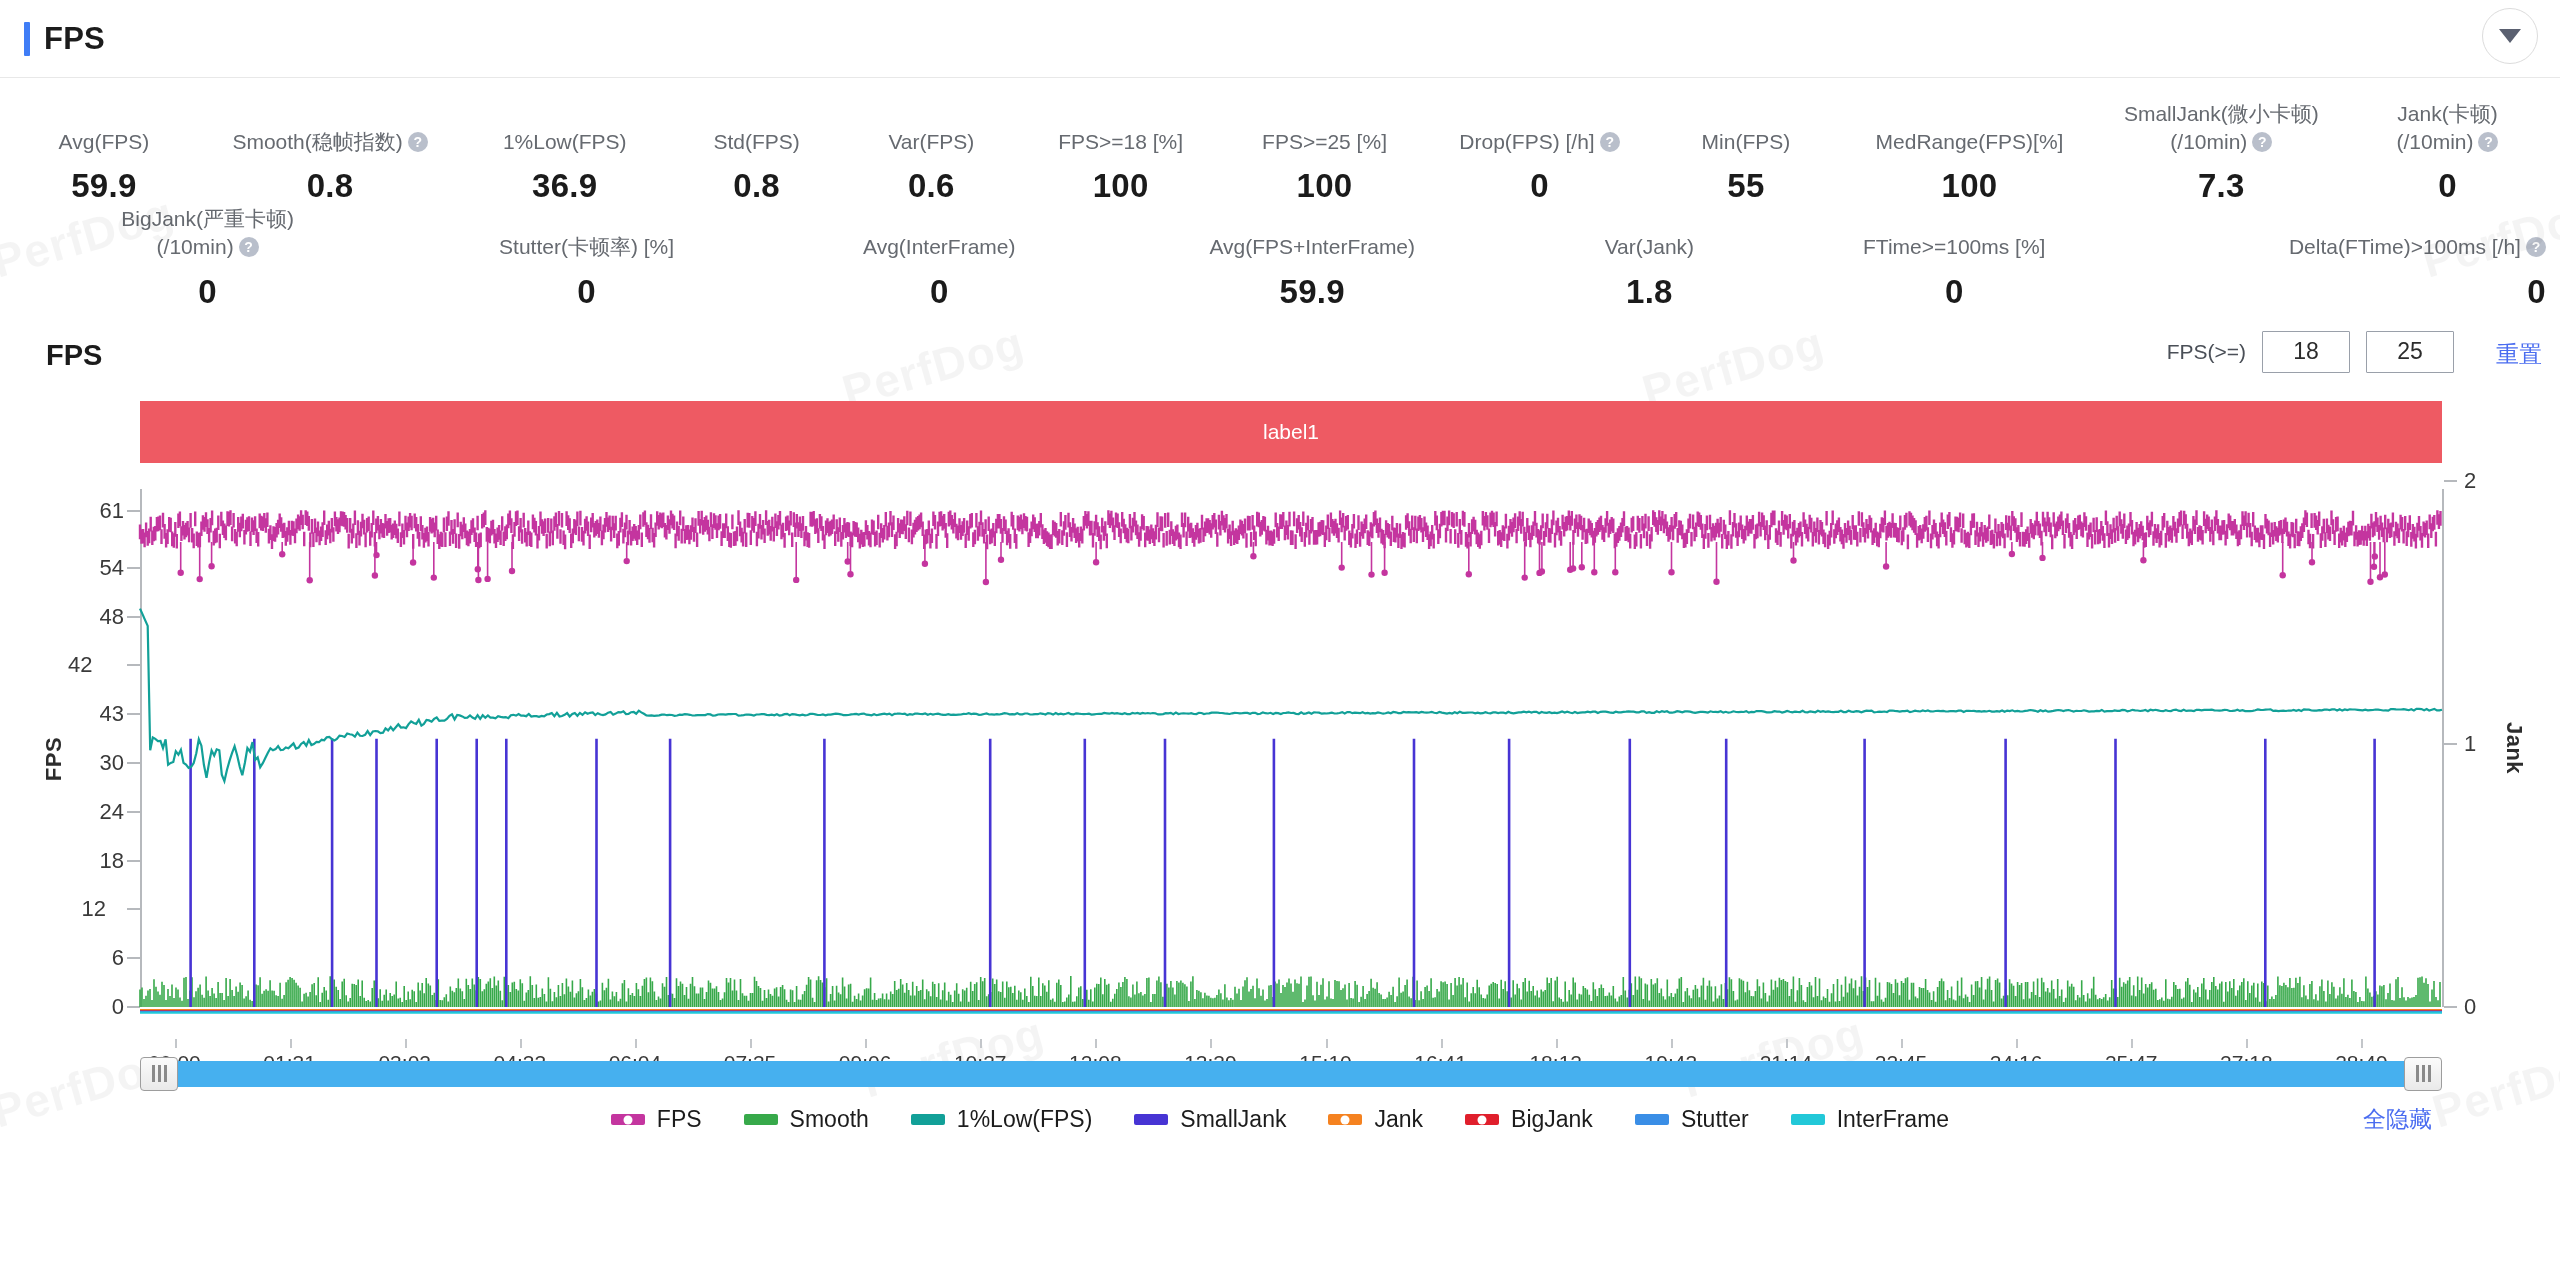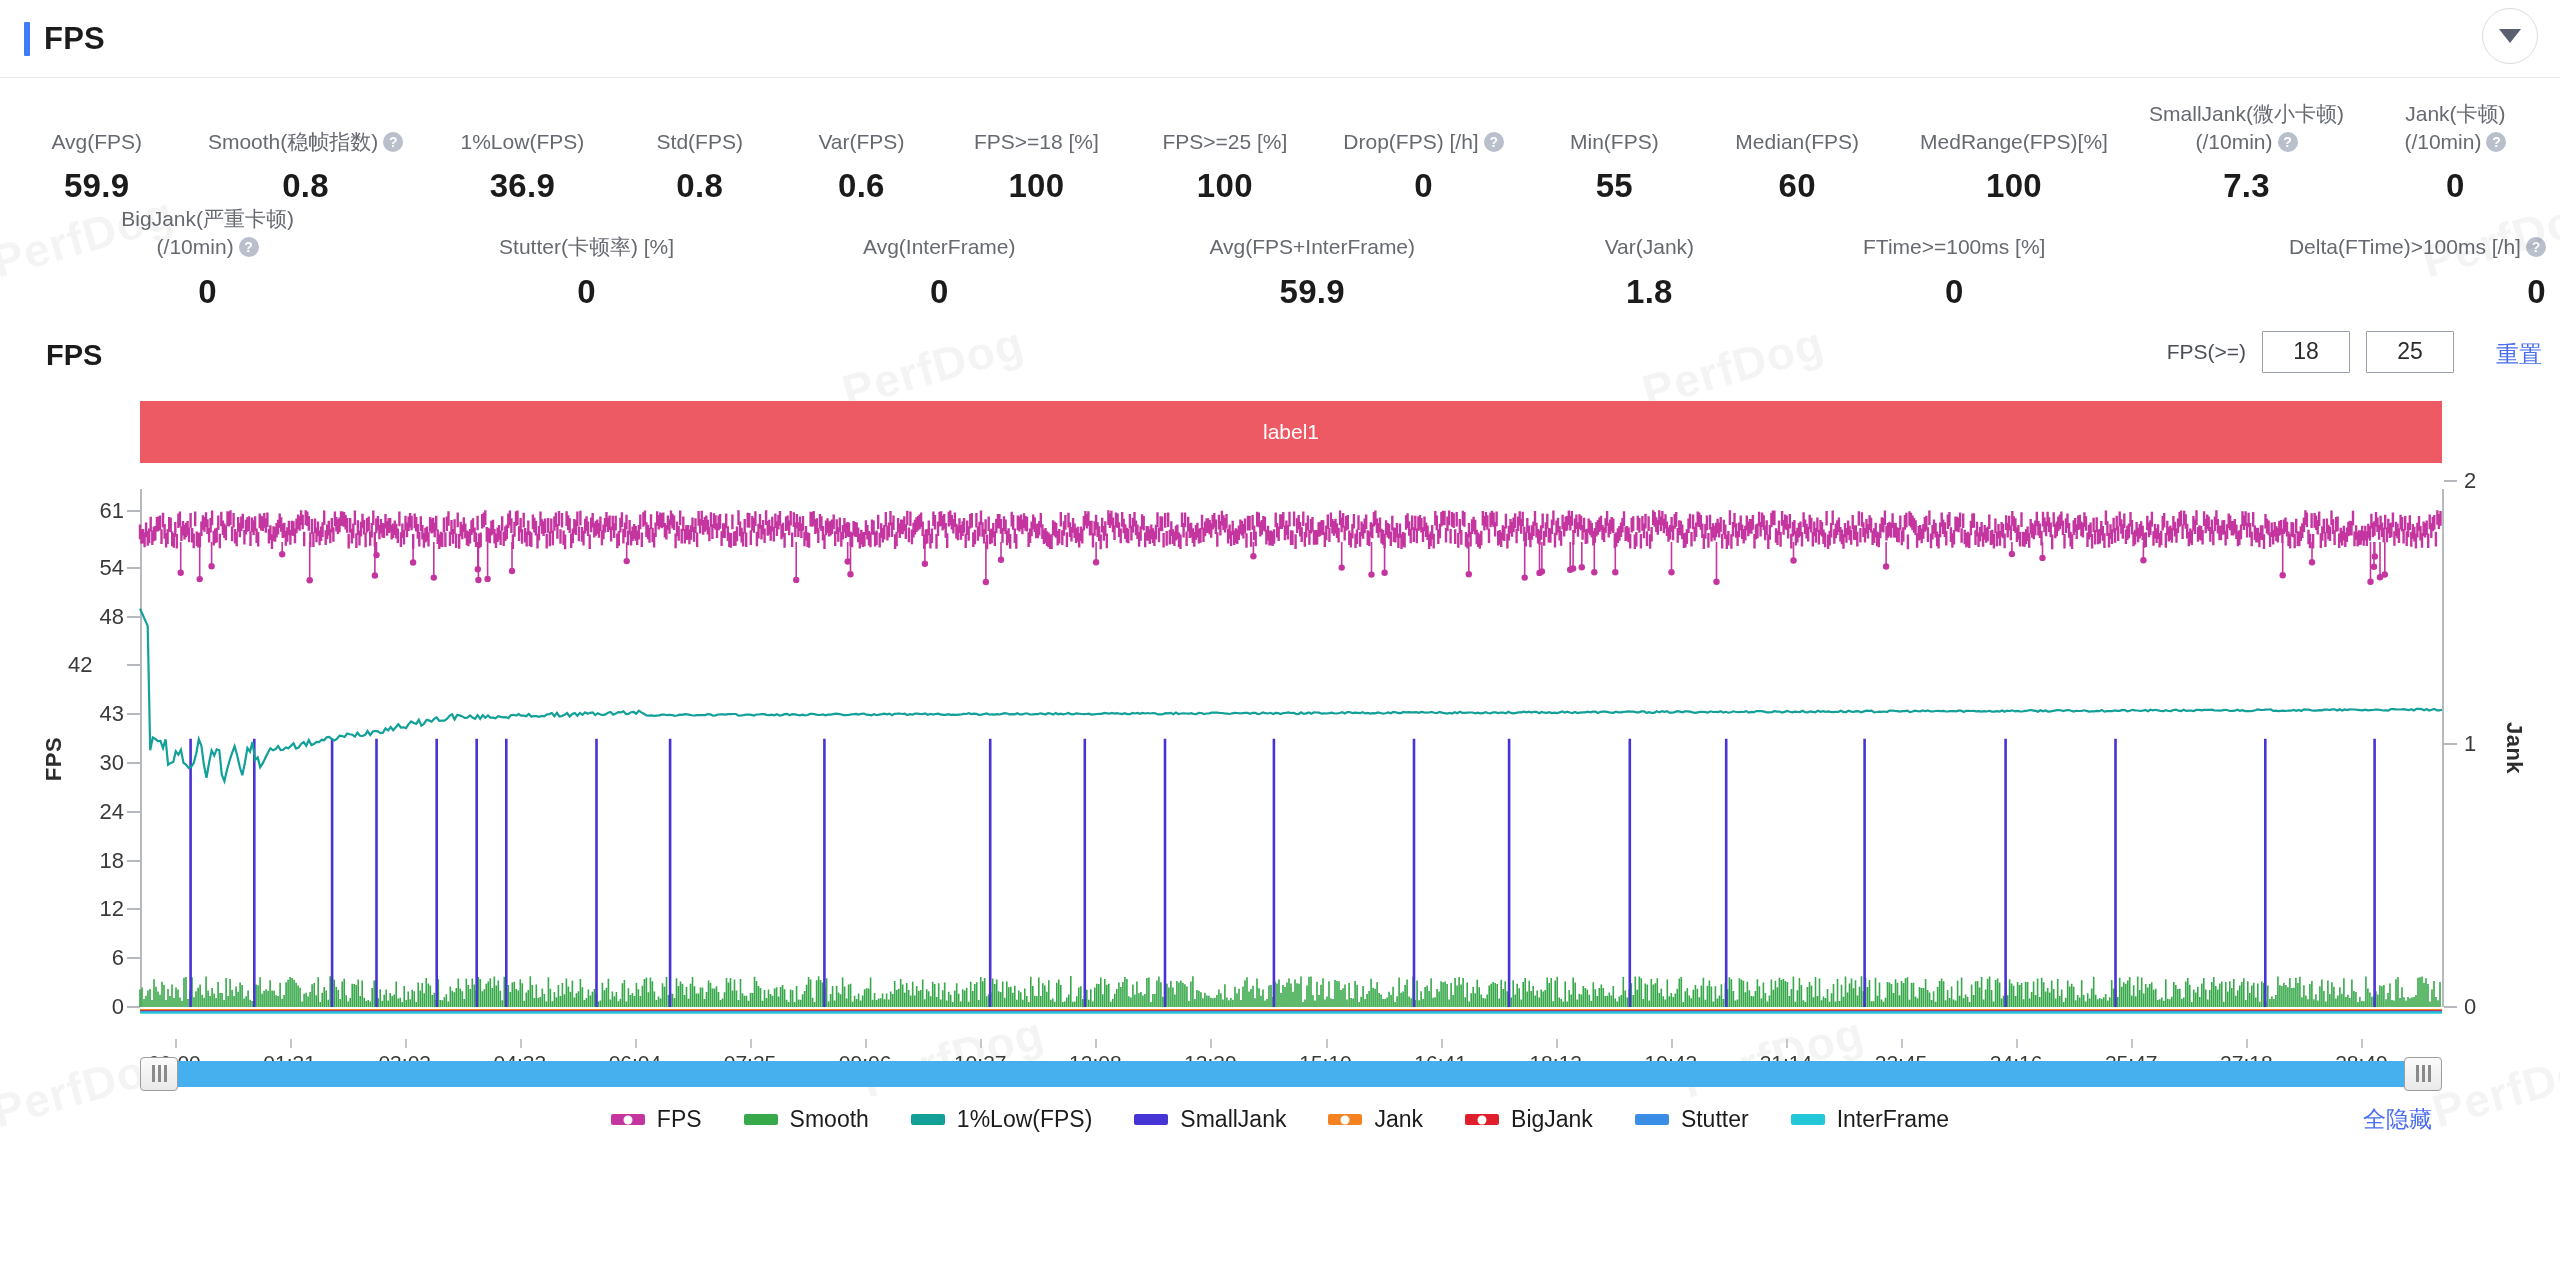--- a/index.html
+++ b/index.html
@@ -423,28 +423,20 @@
           </div>
           <div class="metric-value">0</div>
         </div>
         <div class="metric" style="flex: 1.02 1 0%;">
           <div class="metric-label">
             <span class="ln">
               <span>Min(FPS)</span>
             </span>
           </div>
           <div class="metric-value">55</div>
-        </div>
-        <div class="metric" style="flex: 1.15 1 0%;">
-          <div class="metric-label">
-            <span class="ln">
-              <span>Median(FPS)</span>
-            </span>
-          </div>
-          <div class="metric-value">60</div>
         </div>
         <div class="metric" style="flex: 1.45 1 0%;">
           <div class="metric-label">
             <span class="ln">
               <span>MedRange(FPS)[%]</span>
             </span>
           </div>
           <div class="metric-value">100</div>
         </div>
         <div class="metric" style="flex: 1.35 1 0%;">
@@ -567,21 +559,21 @@
           <div class="ytick" style="left: 68px; top: 186.492px; width: 56px; text-align: left;">42</div>
           <div class="ytick-mark" style="left: 127px; top: 186.492px;"></div>
           <div class="ytick" style="left: 68px; top: 235.279px; width: 56px; text-align: right;">43</div>
           <div class="ytick-mark" style="left: 127px; top: 235.279px;"></div>
           <div class="ytick" style="left: 68px; top: 284.066px; width: 56px; text-align: right;">30</div>
           <div class="ytick-mark" style="left: 127px; top: 284.066px;"></div>
           <div class="ytick" style="left: 68px; top: 332.852px; width: 56px; text-align: right;">24</div>
           <div class="ytick-mark" style="left: 127px; top: 332.852px;"></div>
           <div class="ytick" style="left: 68px; top: 381.639px; width: 56px; text-align: right;">18</div>
           <div class="ytick-mark" style="left: 127px; top: 381.639px;"></div>
-          <div class="ytick" style="left: 68px; top: 430.426px; width: 56px; text-align: right;">12</div>
+          <div class="ytick" style="left: 50px; top: 430.426px; width: 56px; text-align: right;">12</div>
           <div class="ytick-mark" style="left: 127px; top: 430.426px;"></div>
           <div class="ytick" style="left: 68px; top: 479.213px; width: 56px; text-align: right;">6</div>
           <div class="ytick-mark" style="left: 127px; top: 479.213px;"></div>
           <div class="ytick" style="left: 68px; top: 528px; width: 56px; text-align: right;">0</div>
           <div class="ytick-mark" style="left: 127px; top: 528px;"></div>
           <div class="ytick" style="left: 2464px; top: 2px;">2</div>
           <div class="ytick-mark" style="left: 2444px; top: 2px;"></div>
           <div class="ytick" style="left: 2464px; top: 265px;">1</div>
           <div class="ytick-mark" style="left: 2444px; top: 265px;"></div>
           <div class="ytick" style="left: 2464px; top: 528px;">0</div>

